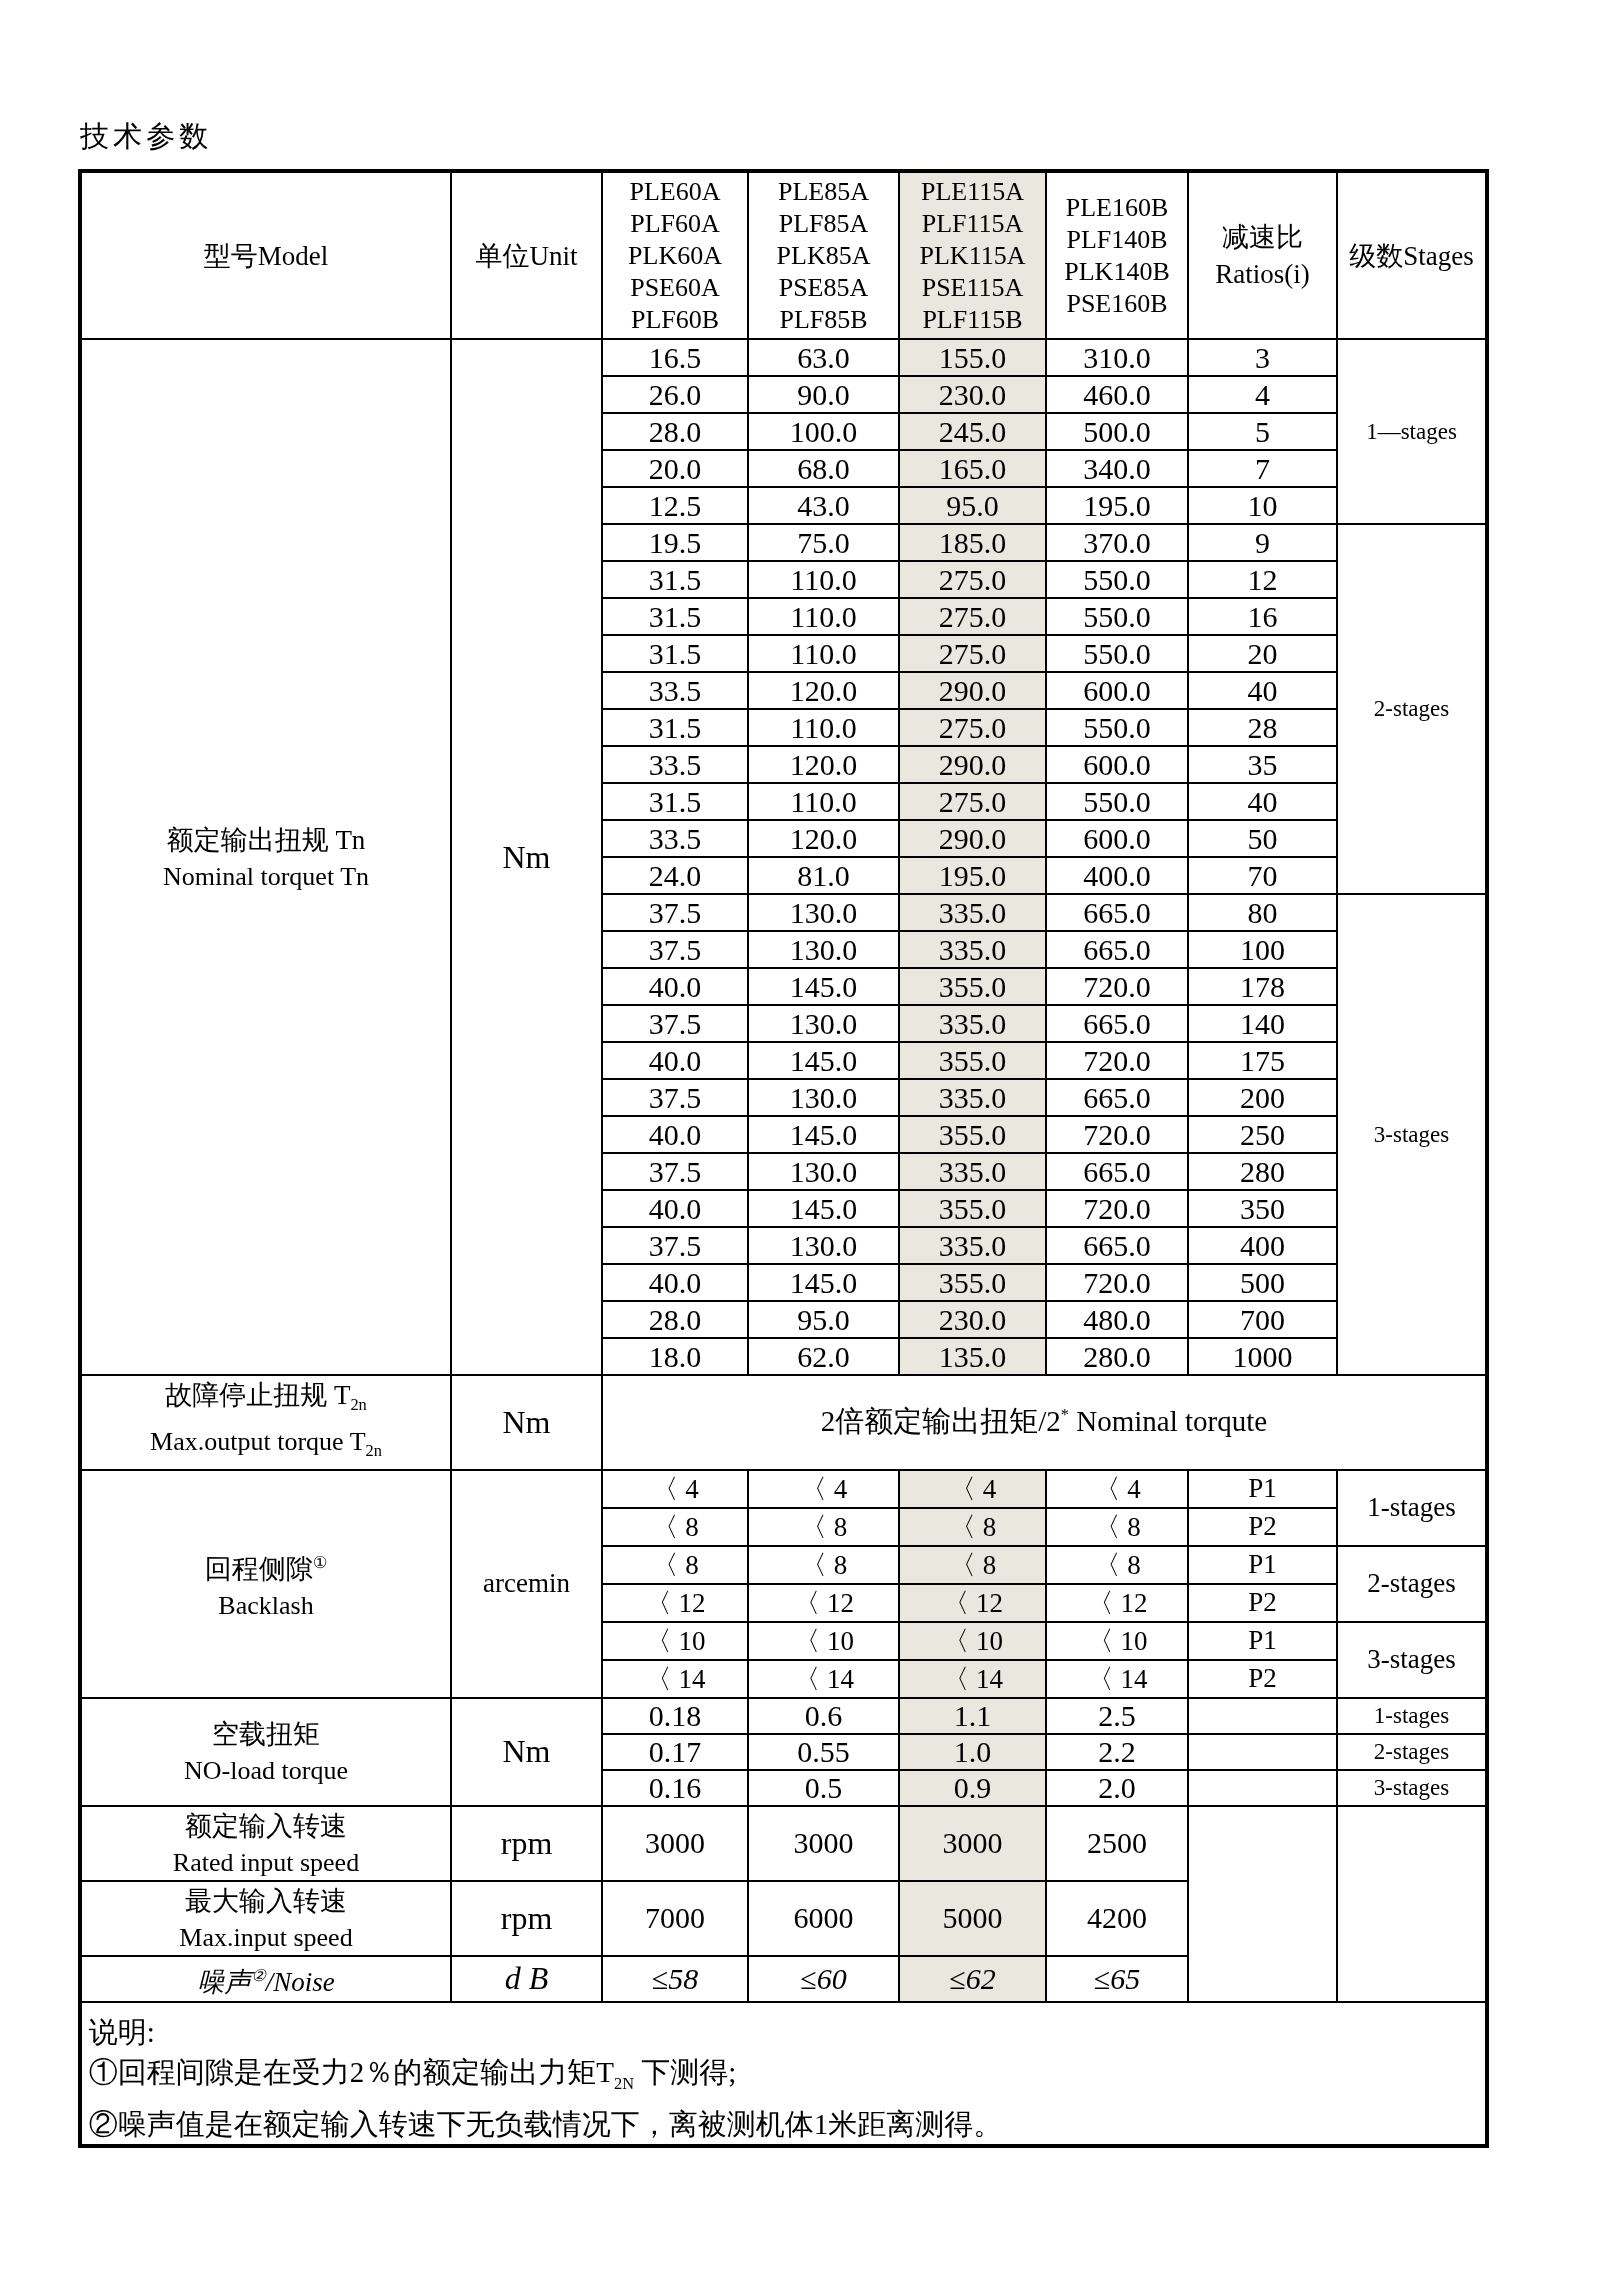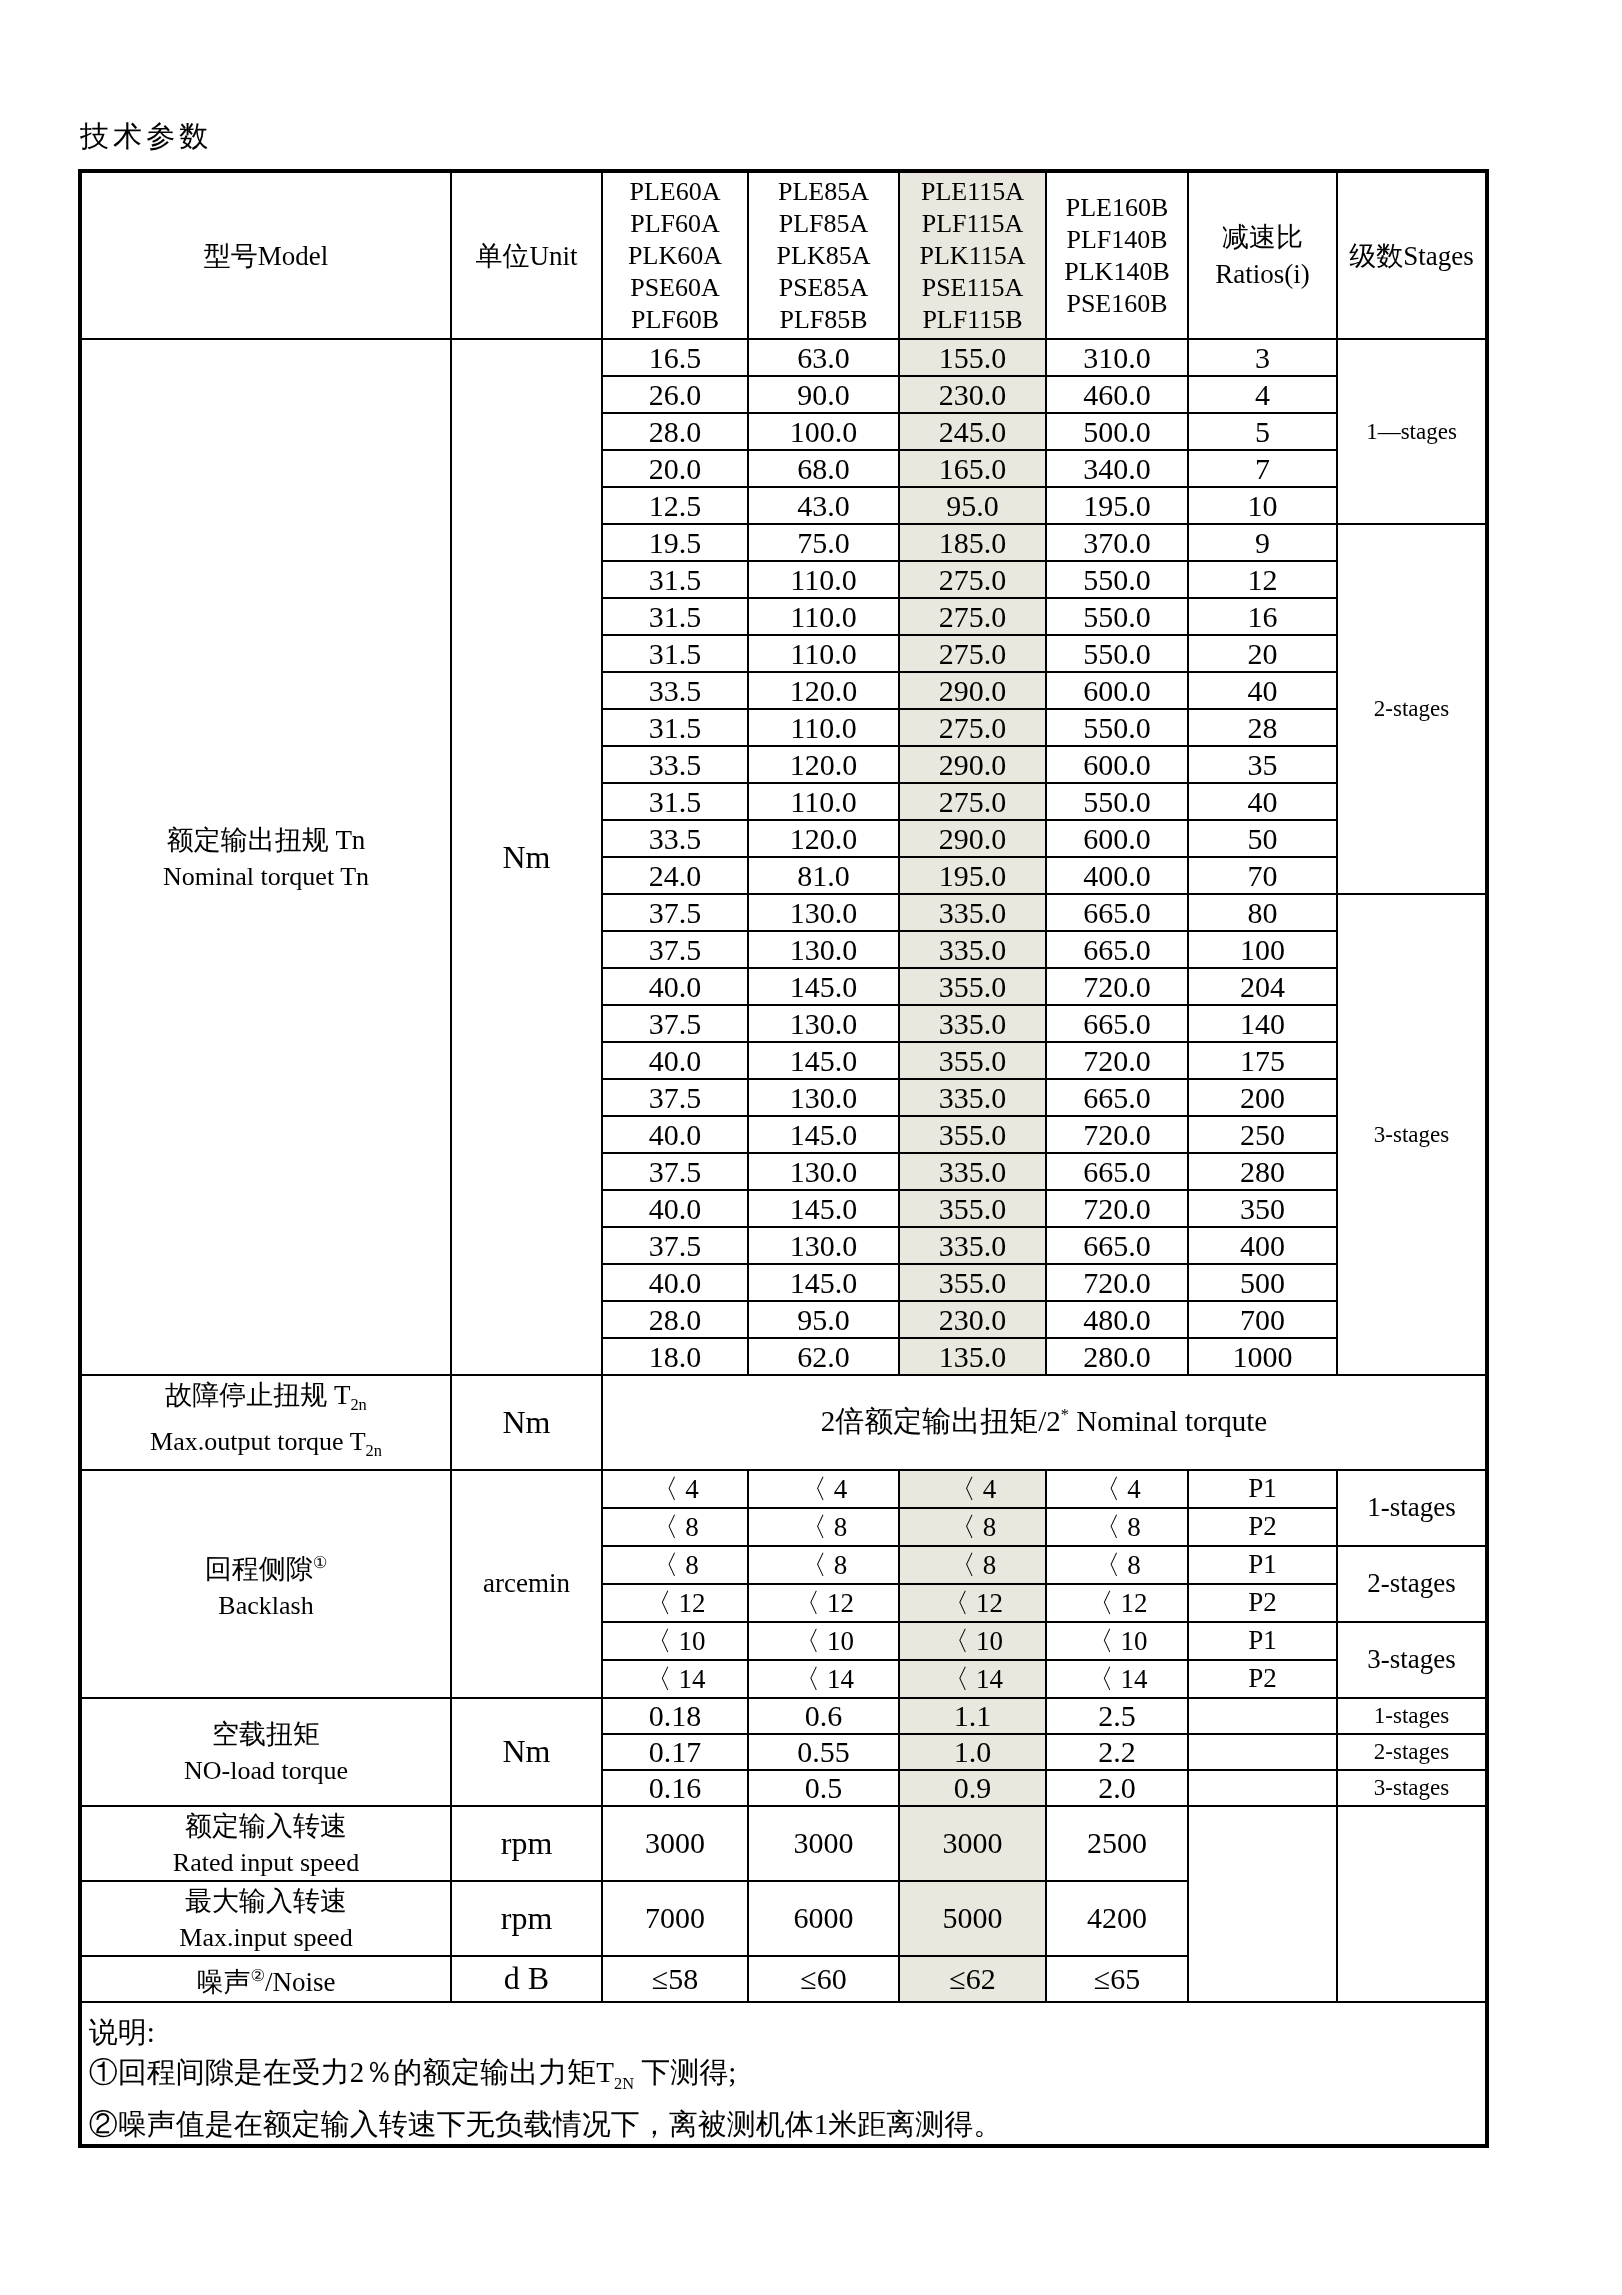--- a/index.html
+++ b/index.html
@@ -20,21 +20,21 @@
     text-align:center;vertical-align:middle;padding:0;overflow:hidden;
     font-size:30px;
   }
   tr.header-row{height:168px;}
   tr.torque-row{height:37px;}
   tr.t2n-row{height:94px;}
   tr.backlash-row{height:30px;}
   tr.noload-row{height:35px;}
   tr.rated-row{height:67px;}
   tr.maxspeed-row{height:69px;}
-  tr.noise-row{height:44px;}
+  tr.noise-row{height:44px;font-style:italic;}
   tr.notes-row{height:120px;}
   .hl{background:#e9e7de;}
   .model-lines div{font-size:26px;line-height:32px;}
   .header-cell{font-size:27px;}
   .label-cell .lab-cn{font-size:27px;line-height:38px;}
   .label-cell .lab-en{font-size:26px;line-height:35px;}
   .unit-cell{font-size:32px;}
   .stage-cell{font-size:23px;}
   .val{font-size:30px;}
   .backlash-row td{font-size:27px;}
@@ -225,21 +225,21 @@
         <td class="val">130.0</td>
         <td class="val hl">335.0</td>
         <td class="val">665.0</td>
         <td class="val">100</td>
       </tr>
       <tr class="torque-row">
         <td class="val">40.0</td>
         <td class="val">145.0</td>
         <td class="val hl">355.0</td>
         <td class="val">720.0</td>
-        <td class="val">204</td>
+        <td class="val">178</td>
       </tr>
       <tr class="torque-row">
         <td class="val">37.5</td>
         <td class="val">130.0</td>
         <td class="val hl">335.0</td>
         <td class="val">665.0</td>
         <td class="val">140</td>
       </tr>
       <tr class="torque-row">
         <td class="val">40.0</td>

